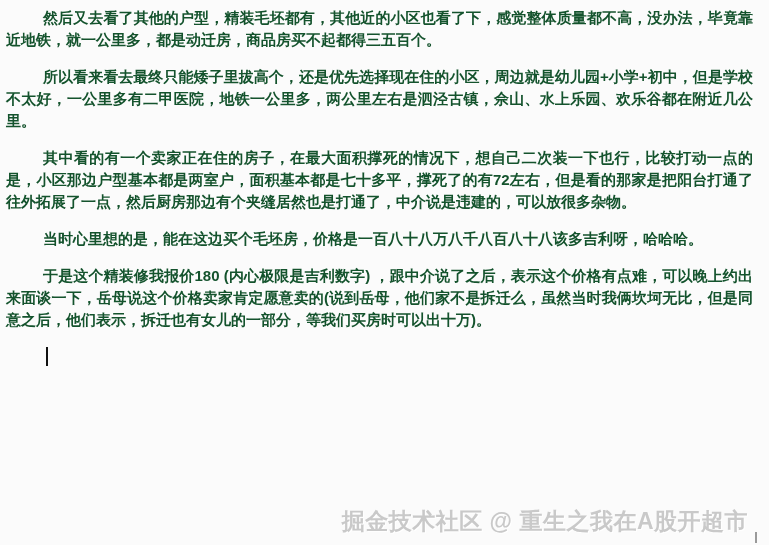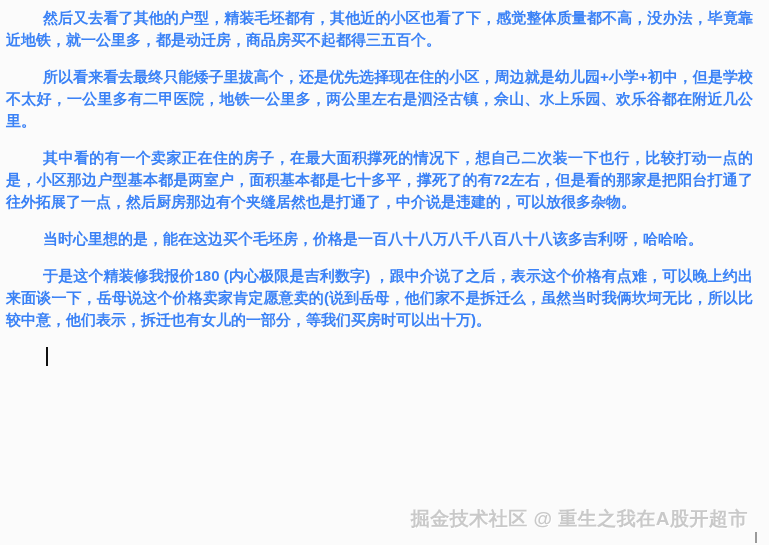--- a/index.html
+++ b/index.html
@@ -12,21 +12,21 @@
     position: relative;
     overflow: hidden;
     background: #fbfbfb;
     font-family: "Liberation Sans", "DejaVu Sans", sans-serif;
   }
   .editor-area {
     position: absolute;
     top: 7px;
     left: 6px;
     width: 747px;
-    color: #3b82f6;
+    color: #14532d;
     font-size: 15px;
     line-height: 22px;
     font-weight: 600;
     text-align: justify;
     cursor: text;
   }
   .editor-area p {
     margin: 0 0 15px 0;
     text-indent: 37px;
   }
@@ -35,21 +35,21 @@
     width: 2px;
     height: 19px;
     background: #111111;
     margin-left: 3px;
     vertical-align: -4px;
   }
   .watermark {
     position: absolute;
     top: 506px;
     right: 21px;
-    font-size: 19px;
+    font-size: 23px;
     font-weight: 600;
     letter-spacing: 0.5px;
     color: #c9c9c9;
     text-shadow: 1px 1px 0 #ffffff;
     white-space: nowrap;
     pointer-events: none;
   }
   .scroll-frag {
     position: absolute;
     right: 12px;
@@ -60,19 +60,19 @@
   }
 </style>
 </head>
 <body>
 
 <div class="editor-area">
   <p>然后又去看了其他的户型，精装毛坯都有，其他近的小区也看了下，感觉整体质量都不高，没办法，毕竟靠近地铁，就一公里多，都是动迁房，商品房买不起都得三五百个。</p>
   <p>所以看来看去最终只能矮子里拔高个，还是优先选择现在住的小区，周边就是幼儿园+小学+初中，但是学校不太好，一公里多有二甲医院，地铁一公里多，两公里左右是泗泾古镇，佘山、水上乐园、欢乐谷都在附近几公里。</p>
   <p>其中看的有一个卖家正在住的房子，在最大面积撑死的情况下，想自己二次装一下也行，比较打动一点的是，小区那边户型基本都是两室户，面积基本都是七十多平，撑死了的有72左右，但是看的那家是把阳台打通了往外拓展了一点，然后厨房那边有个夹缝居然也是打通了，中介说是违建的，可以放很多杂物。</p>
   <p>当时心里想的是，能在这边买个毛坯房，价格是一百八十八万八千八百八十八该多吉利呀，哈哈哈。</p>
-  <p>于是这个精装修我报价180 (内心极限是吉利数字) ，跟中介说了之后，表示这个价格有点难，可以晚上约出来面谈一下，岳母说这个价格卖家肯定愿意卖的(说到岳母，他们家不是拆迁么，虽然当时我俩坎坷无比，所以比较中意，他们表示，拆迁也有女儿的一部分，等我们买房时可以出十万)。</p>
+  <p>于是这个精装修我报价180 (内心极限是吉利数字) ，跟中介说了之后，表示这个价格有点难，可以晚上约出来面谈一下，岳母说这个价格卖家肯定愿意卖的(说到岳母，他们家不是拆迁么，虽然当时我俩坎坷无比，但是同意之后，他们表示，拆迁也有女儿的一部分，等我们买房时可以出十万)。</p>
   <p><span class="caret"></span></p>
 </div>
 
 <div class="watermark">掘金技术社区 @ 重生之我在A股开超市</div>
 
 <div class="scroll-frag"></div>
 
 </body></html>

